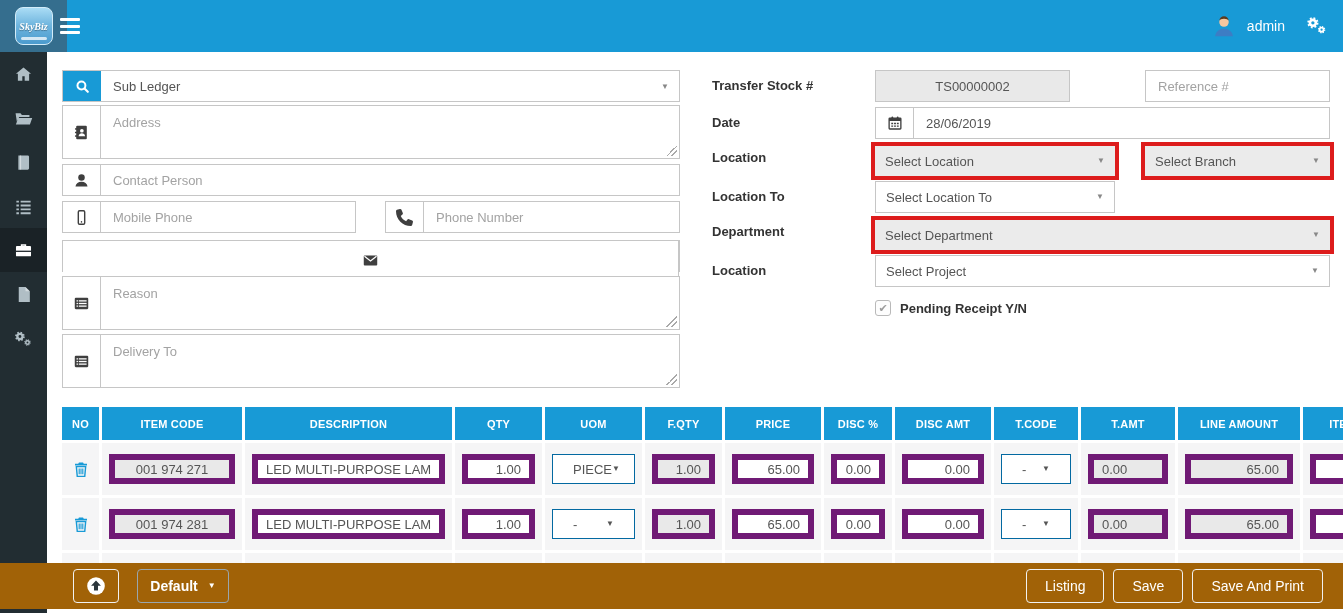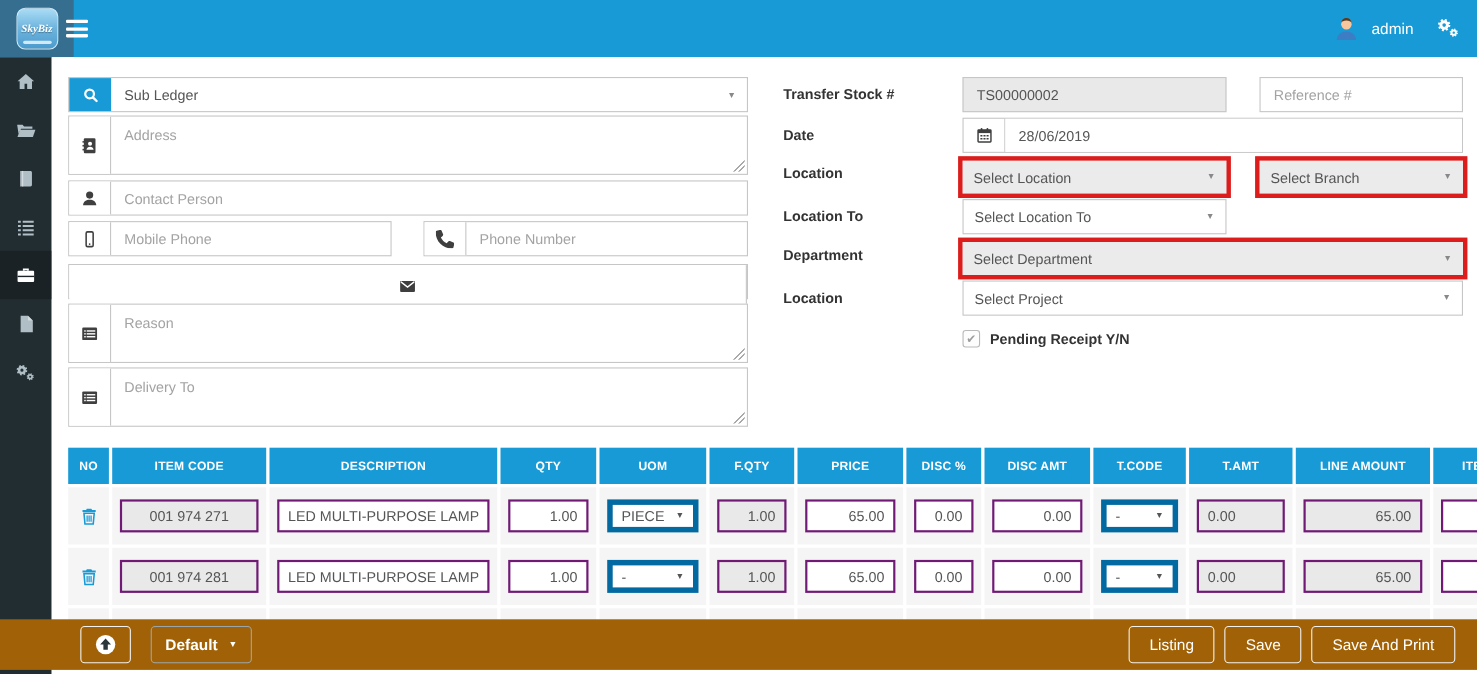--- a/index.html
+++ b/index.html
@@ -56,25 +56,25 @@
 .dategrp input{flex:1;border:none;outline:none;font:13px "Liberation Sans",sans-serif;color:#555;padding:0 12px;}
 .checkbox{width:16px;height:16px;border:1px solid #b9b9b9;border-radius:3px;background:#fdfdfd;display:flex;align-items:center;justify-content:center;font-size:11px;color:#9c9c9c;cursor:pointer;}
 .chkrow{position:absolute;left:828px;display:flex;align-items:center;gap:9px;}
 .chkrow b{font-size:13px;color:#333;}
 
 
 .ttable{position:absolute;left:15px;top:355px;width:1330px;}
 .trow{display:grid;grid-template-columns:37px 140px 207px 87px 97px 77px 96px 68px 96px 84px 94px 122px 70px;gap:3px;margin-bottom:3px;}
 .th{background:#189ad6;color:#fff;font-size:11px;font-weight:bold;height:33px;display:flex;align-items:center;justify-content:center;letter-spacing:.2px;white-space:nowrap;}
 .td{background:#f5f5f6;height:52px;display:flex;align-items:center;justify-content:center;padding:0 7px;}
-.cin{width:100%;height:30px;border:2px solid #701a75;background:#fff;font:13px "Liberation Sans",sans-serif;color:#555;padding:0 8px;outline:none;}
+.cin{width:100%;height:30px;border:6px solid #701a75;background:#fff;font:13px "Liberation Sans",sans-serif;color:#555;padding:0 8px;outline:none;}
 .cin.num{text-align:right;}
 .cin.ctr{text-align:center;}
 .cin.ro{background:#e9e9e9;}
-.csel{width:100%;height:30px;border:5px solid #0369a1;background:#fff;display:flex;align-items:center;justify-content:space-between;padding:0 8px;font-size:13px;color:#555;cursor:pointer;}
+.csel{width:100%;height:30px;border:1px solid #0369a1;background:#fff;display:flex;align-items:center;justify-content:space-between;padding:0 20px;font-size:13px;color:#555;cursor:pointer;}
 .csel .caret{color:#555;}
 .trash{width:18px;height:19px;color:#189ad6;cursor:pointer;background:none;border:none;padding:0;display:flex;}
 .trash svg{width:18px;height:19px;}
 
 
 .footer{position:absolute;left:0;right:0;bottom:4px;height:46px;background:#a16207;z-index:5;display:flex;align-items:center;}
 .ftr-btn{height:34px;border:1px solid #f1f1f1;border-radius:4px;background:transparent;color:#fff;font:14px "Liberation Sans",sans-serif;padding:0 18px;cursor:pointer;white-space:nowrap;}
 .up-btn{margin-left:73px;width:46px;display:flex;align-items:center;justify-content:center;padding:0;}
 .up-btn svg{width:22px;height:22px;}
 .tpl-box{margin-left:18px;width:92px;border-color:#9aa6ac;display:flex;align-items:center;justify-content:center;gap:10px;font-weight:bold;}
@@ -312,21 +312,21 @@
             <use href="#i-listalt"></use>
           </svg>
         </span>
       <textarea placeholder="Delivery To" style=""></textarea>
       <span class="rz"></span>
     </div>
 
     <div class="rrow" style="top:18px;">
       <div class="lbl">Transfer Stock #</div>
       <div class="ctl">
-        <input class="inp ro" style="left: 0px; width: 240px;" readonly="" value="TS00000002">
+        <input class="inp ro" style="left: 0px; width: 195px; text-align: center;" readonly="" value="TS00000002">
         <input class="inp" style="left: 270px; width: 185px;" placeholder="Reference #">
       </div>
     </div>
 
     <div class="rrow" style="top:55px;">
       <div class="lbl">Date</div>
       <div class="ctl">
         <div class="dategrp">
           <span class="dicon">
               <svg>

